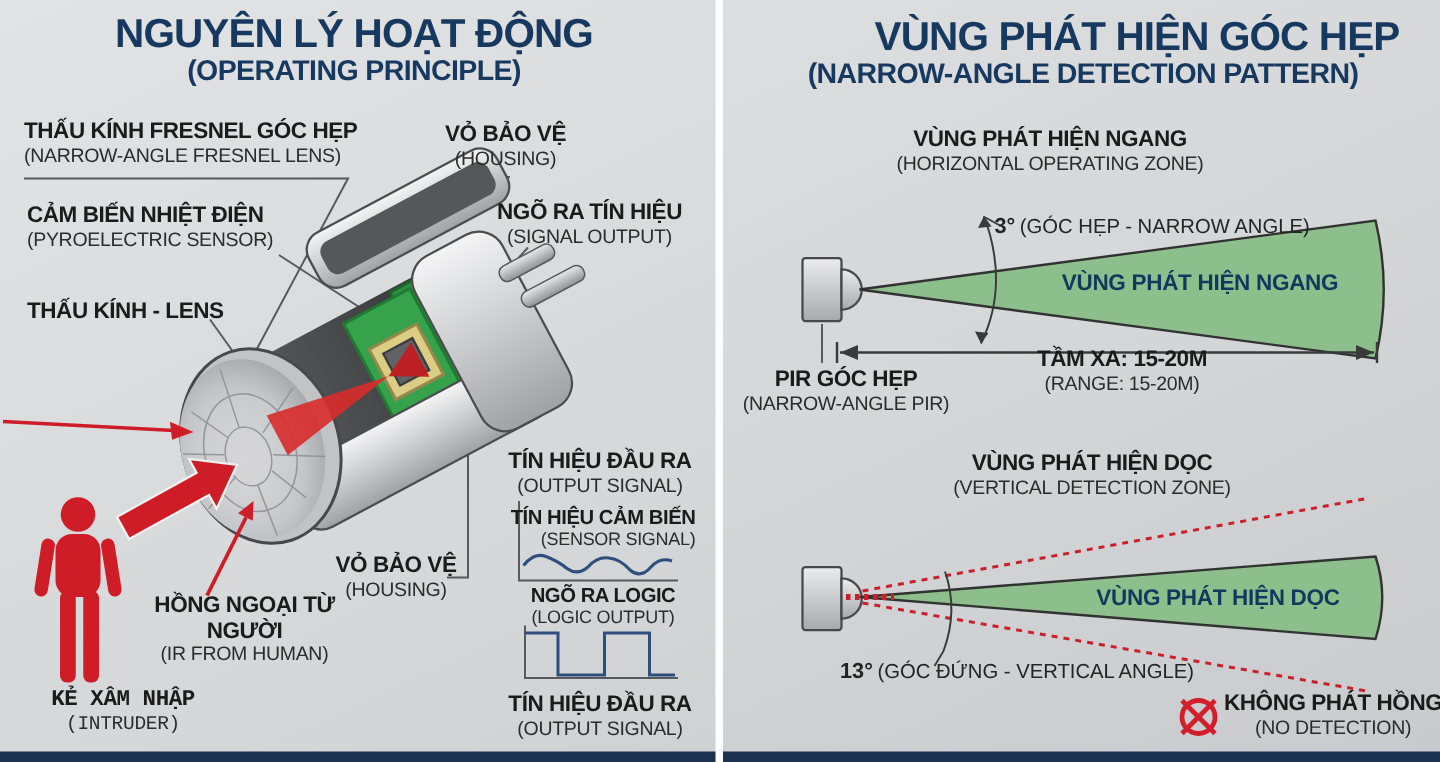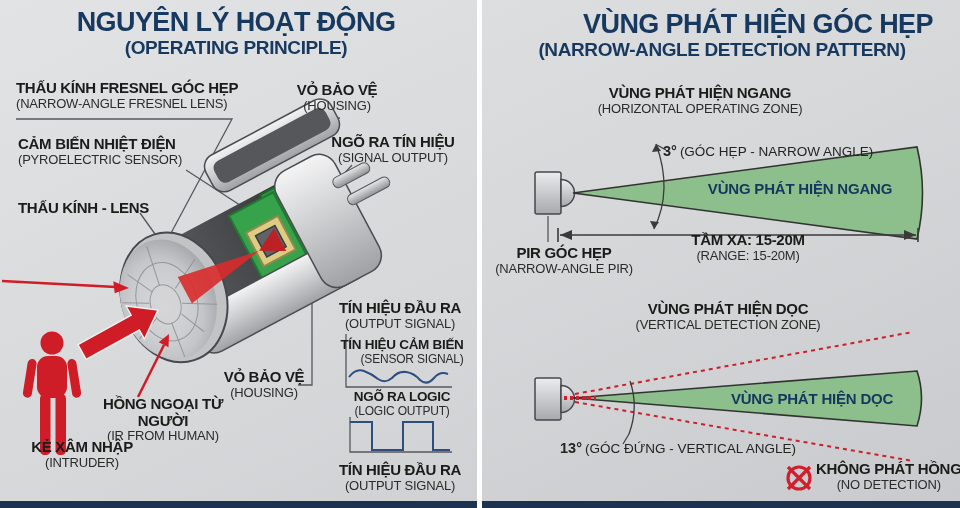--- a/index.html
+++ b/index.html
@@ -197,21 +197,21 @@
   <div class="abs ctr lbl" style="left:264px; top:369px;">
     <div class="vi">VỎ BẢO VỆ</div>
     <div class="en">(HOUSING)</div>
   </div>
 
   <div class="abs ctr lbl wrap" style="left:163px; top:396px; width:140px;">
     <div class="vi">HỒNG NGOẠI TỪ NGƯỜI</div>
     <div class="en">(IR FROM HUMAN)</div>
   </div>
 
-  <div class="abs ctr lbl" style="left:82px; top:439px;">
+  <div class="abs ctr lbl" style="left:82px; top:459px;font-family:Liberation Mono, monospace;">
     <div class="vi">KẺ XÂM NHẬP</div>
     <div class="en">(INTRUDER)</div>
   </div>
 
   <div class="abs ctr lbl" style="left:400px; top:300px;">
     <div class="vi">TÍN HIỆU ĐẦU RA</div>
     <div class="en">(OUTPUT SIGNAL)</div>
   </div>
 
   <div class="abs ctr lbl small" style="left:402px; top:338px;text-align:right;">

